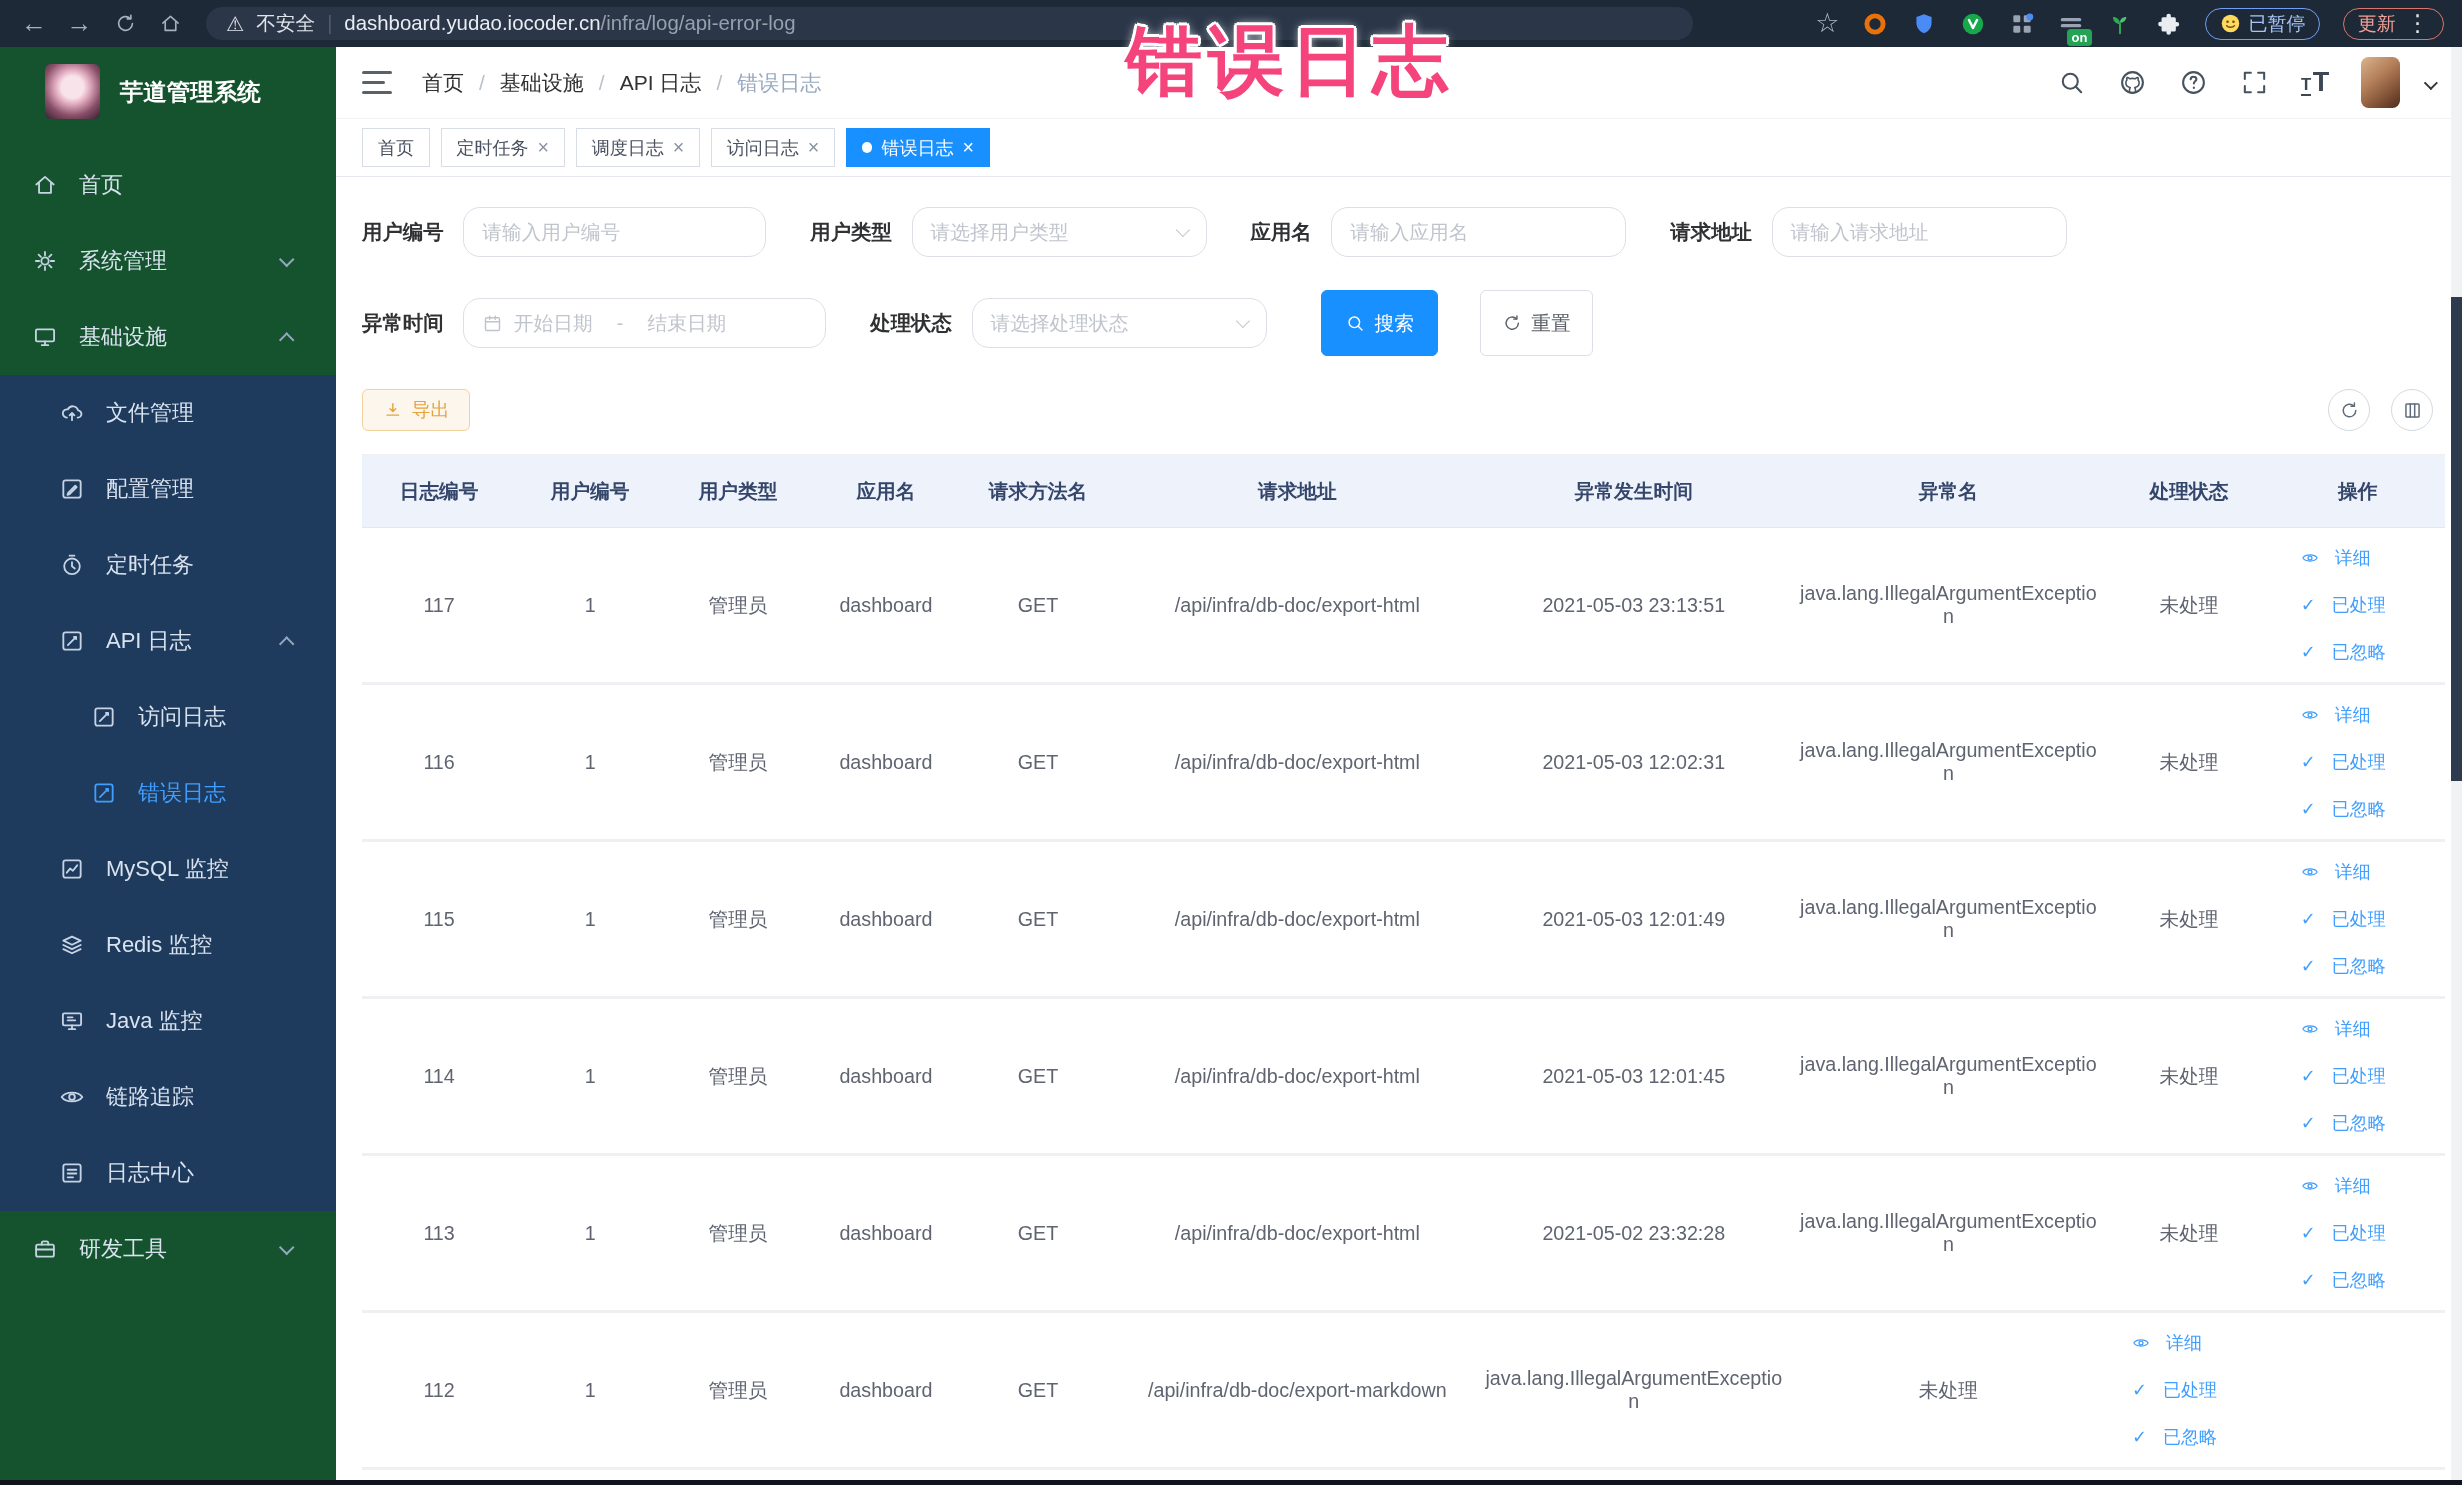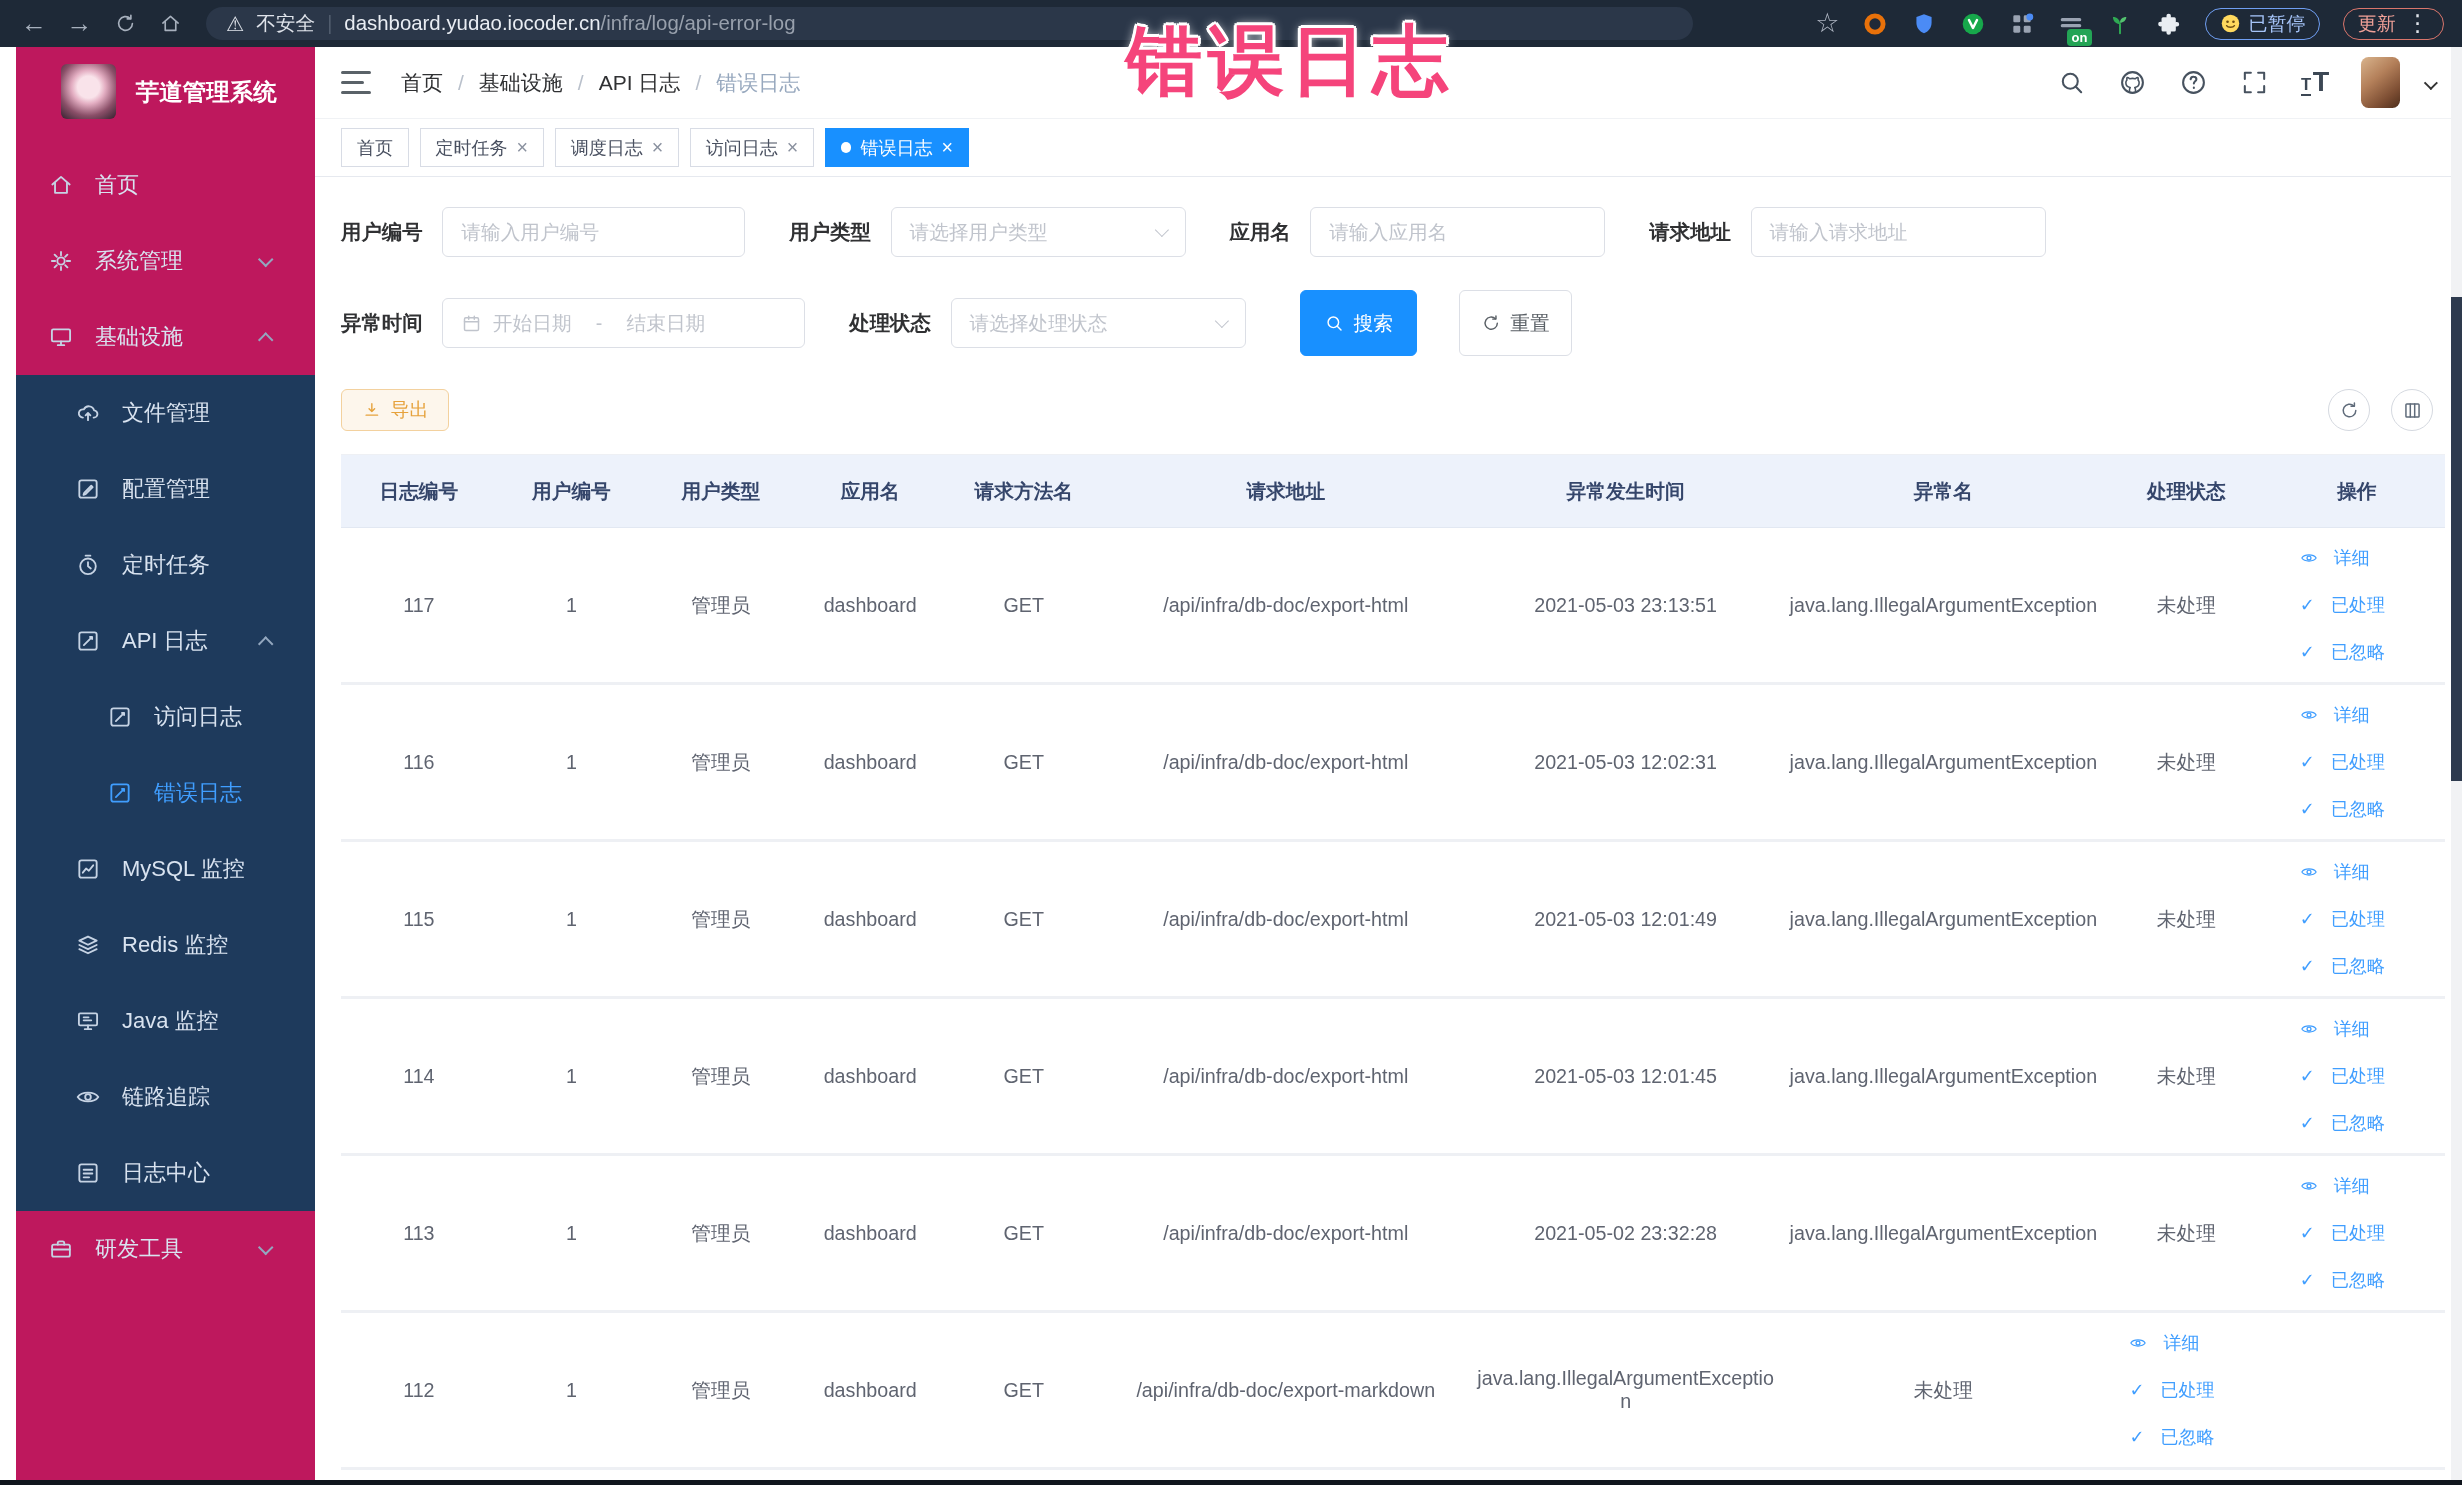--- a/index.html
+++ b/index.html
@@ -45,21 +45,21 @@
   }
   .pill.paused { border:1.9px solid #6f9ef2; color:#a5c3f7; }
   .pill.update { border:1.9px solid #d9756b; color:#ee9f96; }
   .kebab { color:#dfe3ea; font-size:23px; margin-left:3px; }
   .emoji-ic { width:21px; height:21px; }
 
   
   .app { display:flex; height:1439px; }
 
   
-  .sidebar { width:299px; background:#be185d; flex:none; position:relative;margin-left:16px; }
+  .sidebar { width:336px; background:#14532d; flex:none; position:relative; }
   .logo-row { height:79px; display:flex; align-items:center; gap:19.7px; padding:10.6px 0 0 45px; }
   .logo-img {
     width:55px; height:55px; border-radius:6px; flex:none;
     background:
       radial-gradient(circle at 50% 42%, #f9e3ea 0 26%, #e3aec2 40%, #8a4f68 68%, #31202d 100%);
   }
   .logo-title { font-size:23.5px; font-weight:bold; color:#fff; white-space:nowrap; }
   .menu { margin-top:21px; }
   .mi { height:76px; display:flex; align-items:center; color:#d9e3f0; font-size:22px; position:relative; cursor:pointer; }
   .mi .ic { width:26px; height:26px; margin-right:21px; flex:none; color:#c6d3e4; }
@@ -99,21 +99,21 @@
   .tag .dot { width:10.6px; height:10.6px; border-radius:50%; background:#fff; }
   .tag .x { font-size:19.7px; color:#8a919f; line-height:1; }
   .tag.active { background:#1890ff; border-color:#1890ff; color:#fff; }
   .tag.active .x { color:#fff; }
 
   
   .content { padding:30px 16.7px 0 26px; flex:1; }
   .frow { display:flex; align-items:center; margin-bottom:33px; }
   .fgroup { display:flex; align-items:center; margin-right:44px; }
   .flabel { font-size:20.4px; color:#303133; font-weight:600; margin-right:19.7px; white-space:nowrap; }
-  .finput { height:50px; border:0.8px solid #dcdfe6; border-radius:6px; background:#fff;
+  .finput { height:50px; border:0.8px solid #dcdfe6; border-radius:17px; background:#fff;
     display:flex; align-items:center; padding:0 18px; color:#c0c4cc; font-size:19.7px; gap:10.6px; }
   .ph { color:#c0c4cc; white-space:nowrap; }
   .w400 { width:303px; } .w390 { width:295px; } .wdate { width:363px; }
   .fsel { justify-content:space-between; }
   .sel-caret { width:9.8px; height:9.8px; border-right:1.9px solid #c0c4cc; border-bottom:1.9px solid #c0c4cc; transform:rotate(45deg); margin-top:-4.5px; flex:none; }
   .fic { width:21px; height:21px; color:#c0c4cc; flex:none; }
   .dsep { color:#c0c4cc; padding:0 13.6px; }
   .btn { height:66px; border-radius:6px; font-size:19.7px; display:flex; align-items:center; gap:9px; cursor:pointer; white-space:nowrap; }
   .btn-search { background:#1890ff; color:#fff; padding:0 23px; margin-left:10.6px; border:0.8px solid #1890ff; }
   .btn-reset { background:#fff; color:#5a6066; padding:0 21px; margin-left:42px; border:0.8px solid #dcdfe6; }

